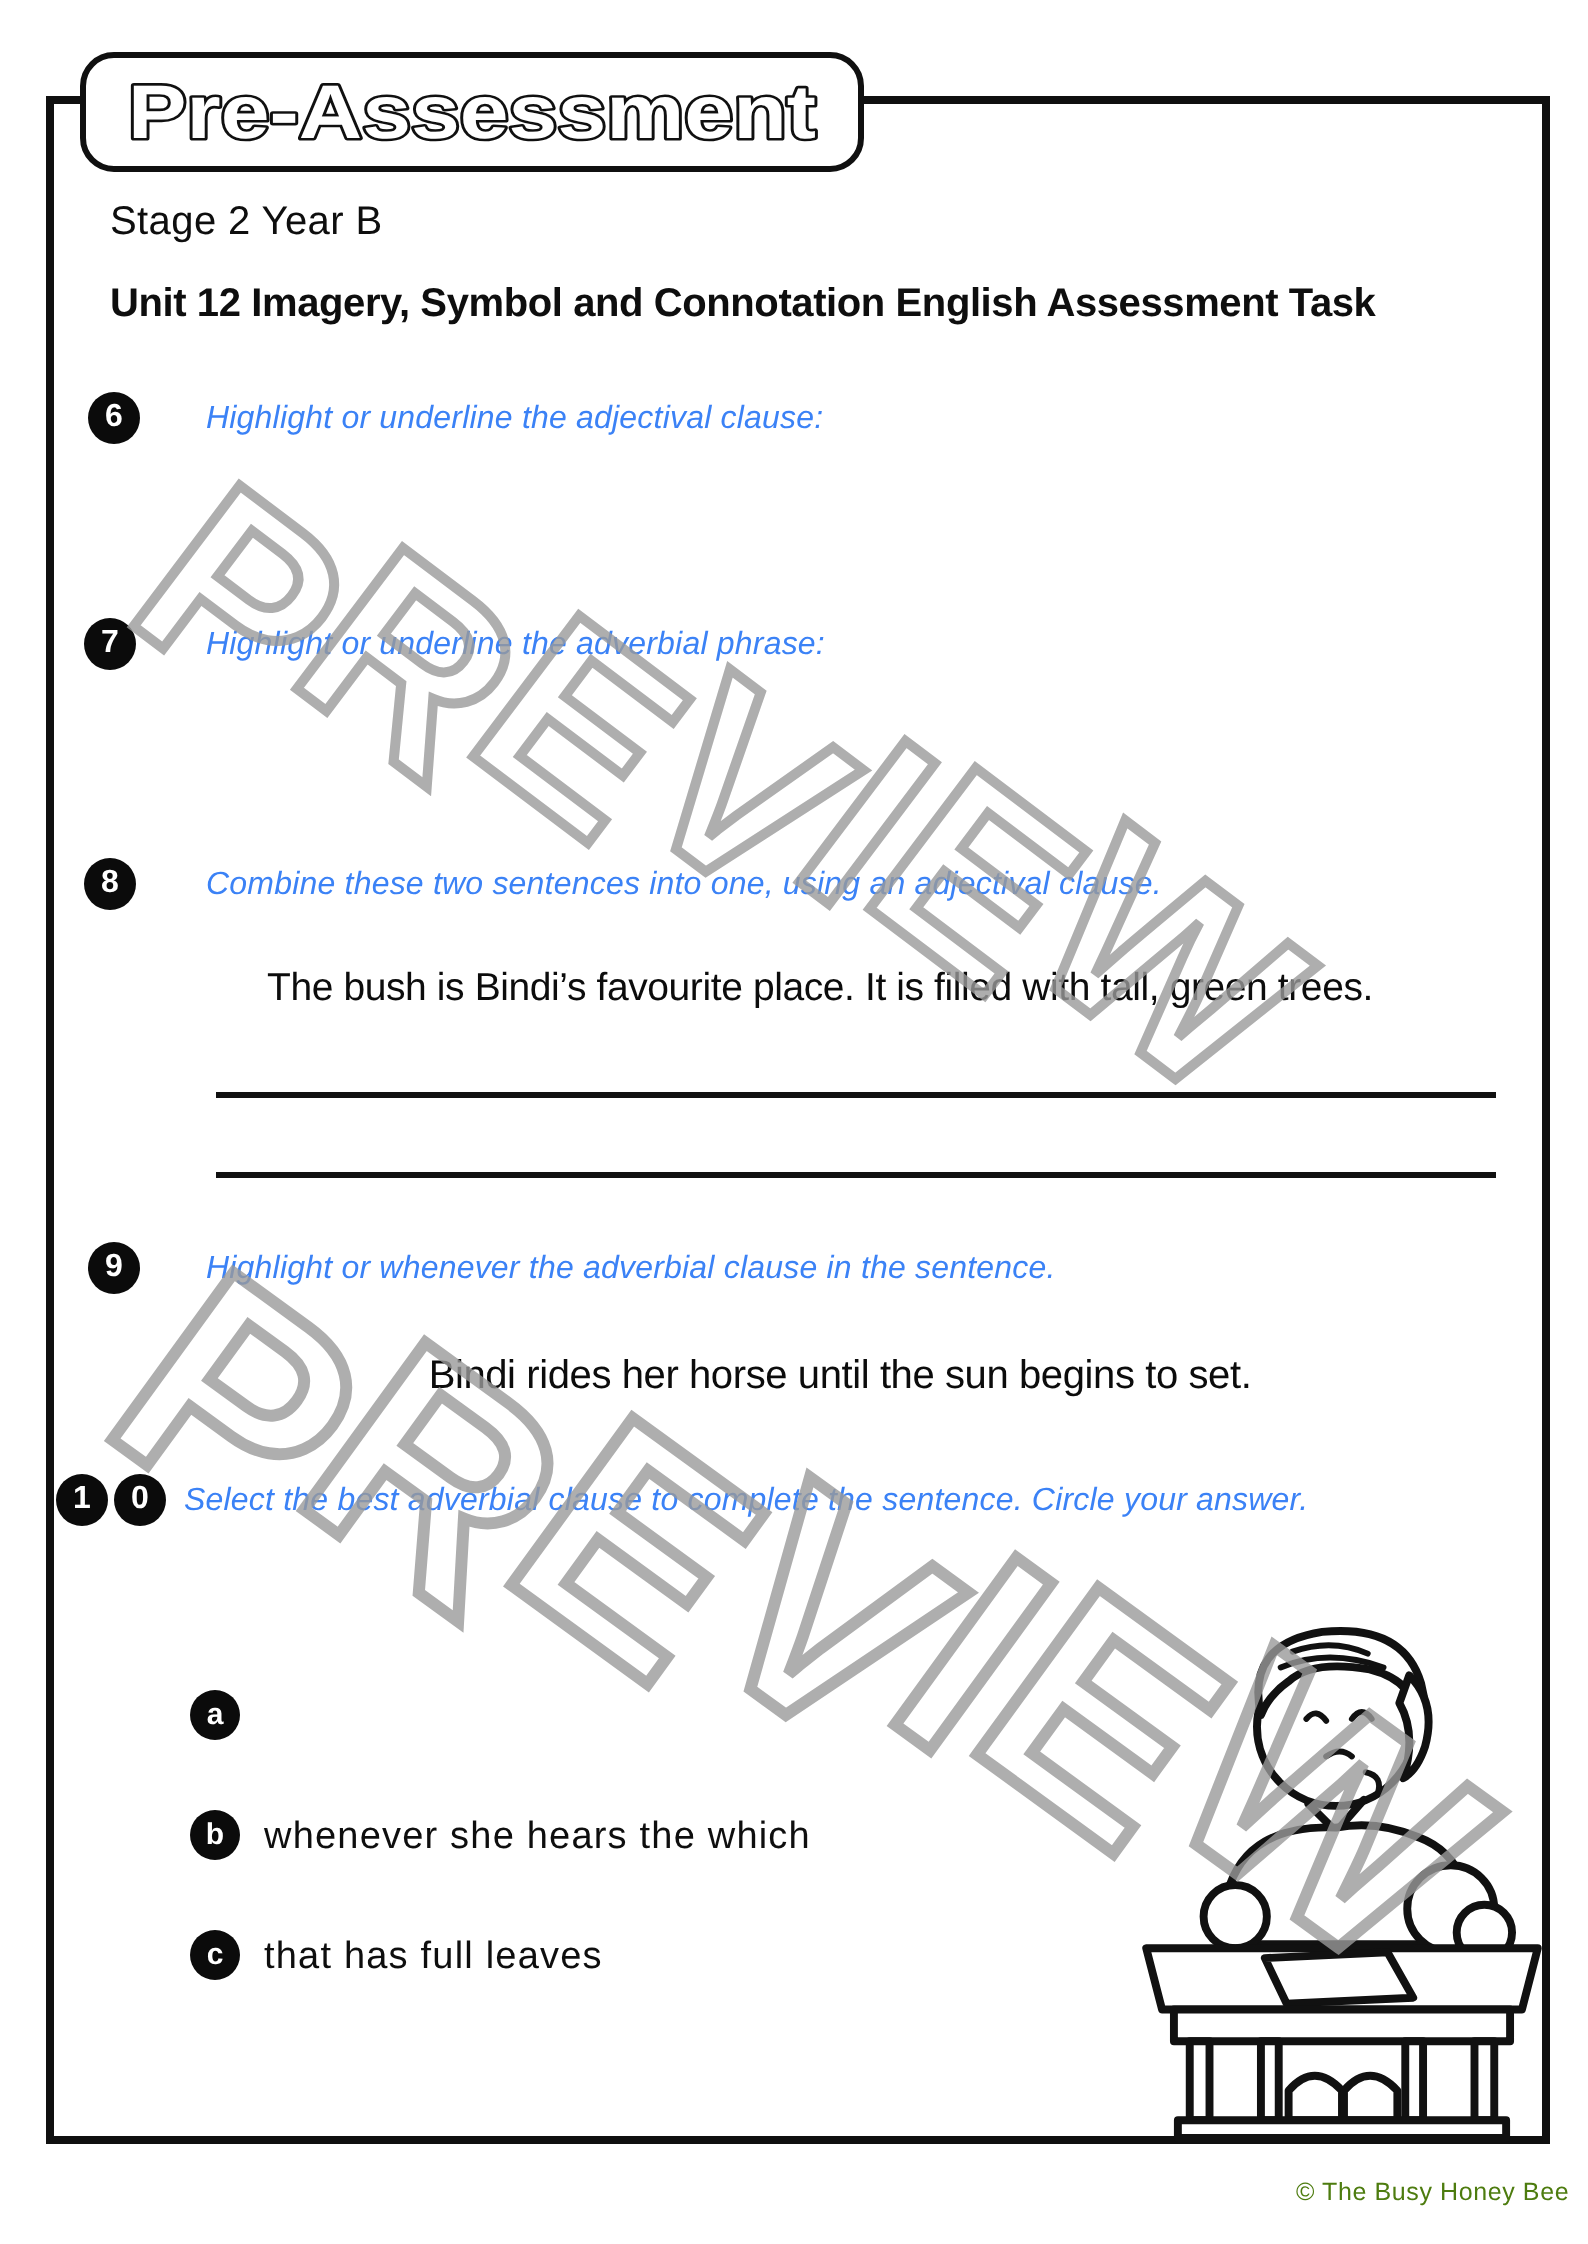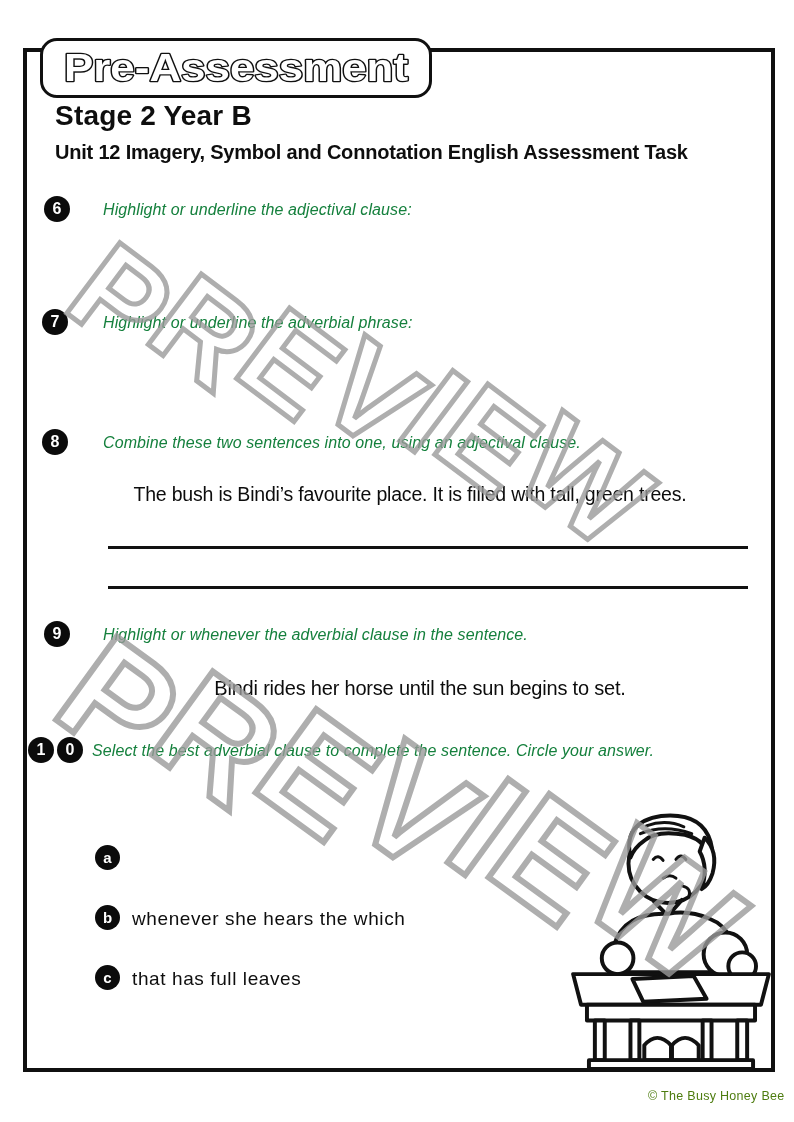--- a/index.html
+++ b/index.html
@@ -1,29 +1,29 @@
 <!DOCTYPE html>
 <html><head>
 <meta charset="utf-8">
 <style>
   html,body{margin:0;padding:0;background:#fff;}
   .page{position:relative;width:794px;height:1122px;background:#fff;overflow:hidden;
         font-family:"Liberation Sans","DejaVu Sans",sans-serif;color:#0e0e0e;}
   .abs{position:absolute;}
   .frame{left:23px;top:48px;width:744px;height:1016px;border:4px solid #101010;z-index:1;}
-  .banner{left:40px;top:38px;width:386px;height:54px;background:#fff;border:3.5px solid #101010;
+  .banner{left:40px;top:26px;width:386px;height:54px;background:#fff;border:3.5px solid #101010;
           border-radius:17px;z-index:4;display:flex;align-items:center;justify-content:center;}
   .name-row{left:453px;top:70px;z-index:2;font-size:21px;letter-spacing:1px;display:flex;align-items:flex-end;}
   .name-line{display:inline-block;width:218px;border-bottom:3px solid #101010;height:24px;margin-left:8px;}
-  .stage{left:55px;top:100px;font-size:28px;font-weight:bold;letter-spacing:.2px;z-index:2;}
+  .stage{left:55px;top:100px;font-size:20px;font-weight:normal;letter-spacing:.2px;z-index:2;}
   .unit{left:55px;top:141px;font-size:20px;font-weight:bold;letter-spacing:-.2px;z-index:2;}
   .badge{width:26px;height:26px;border-radius:50%;background:#0b0b0b;color:#fff;display:flex;
          align-items:center;justify-content:center;font-weight:bold;font-size:16px;z-index:2;}
   .badge.small{width:25px;height:25px;font-size:15px;}
-  .instr{font-style:italic;font-size:16px;letter-spacing:.1px;color:#15803d;white-space:nowrap;z-index:2;}
+  .instr{font-style:italic;font-size:16px;letter-spacing:.1px;color:#3b82f6;white-space:nowrap;z-index:2;}
   .sent{left:70px;width:700px;text-align:center;font-size:20px;letter-spacing:-.2px;
         white-space:nowrap;color:#0c0c0c;z-index:2;}
   .sent.wide{left:48px;width:724px;font-size:19.5px;}
   .aline{border-bottom:3px solid #111;height:0;z-index:2;}
   .blank{display:inline-block;width:122px;border-bottom:2.5px solid #111;height:16px;margin-left:6px;}
   .opt-text{font-size:19px;letter-spacing:.6px;white-space:nowrap;z-index:2;}
   .footer{left:648px;top:1089px;font-size:12.5px;color:#4d7c0f;letter-spacing:.3px;z-index:2;}
   .wm{pointer-events:none;z-index:5;opacity:.8;}
   svg{display:block;}
 </style>

